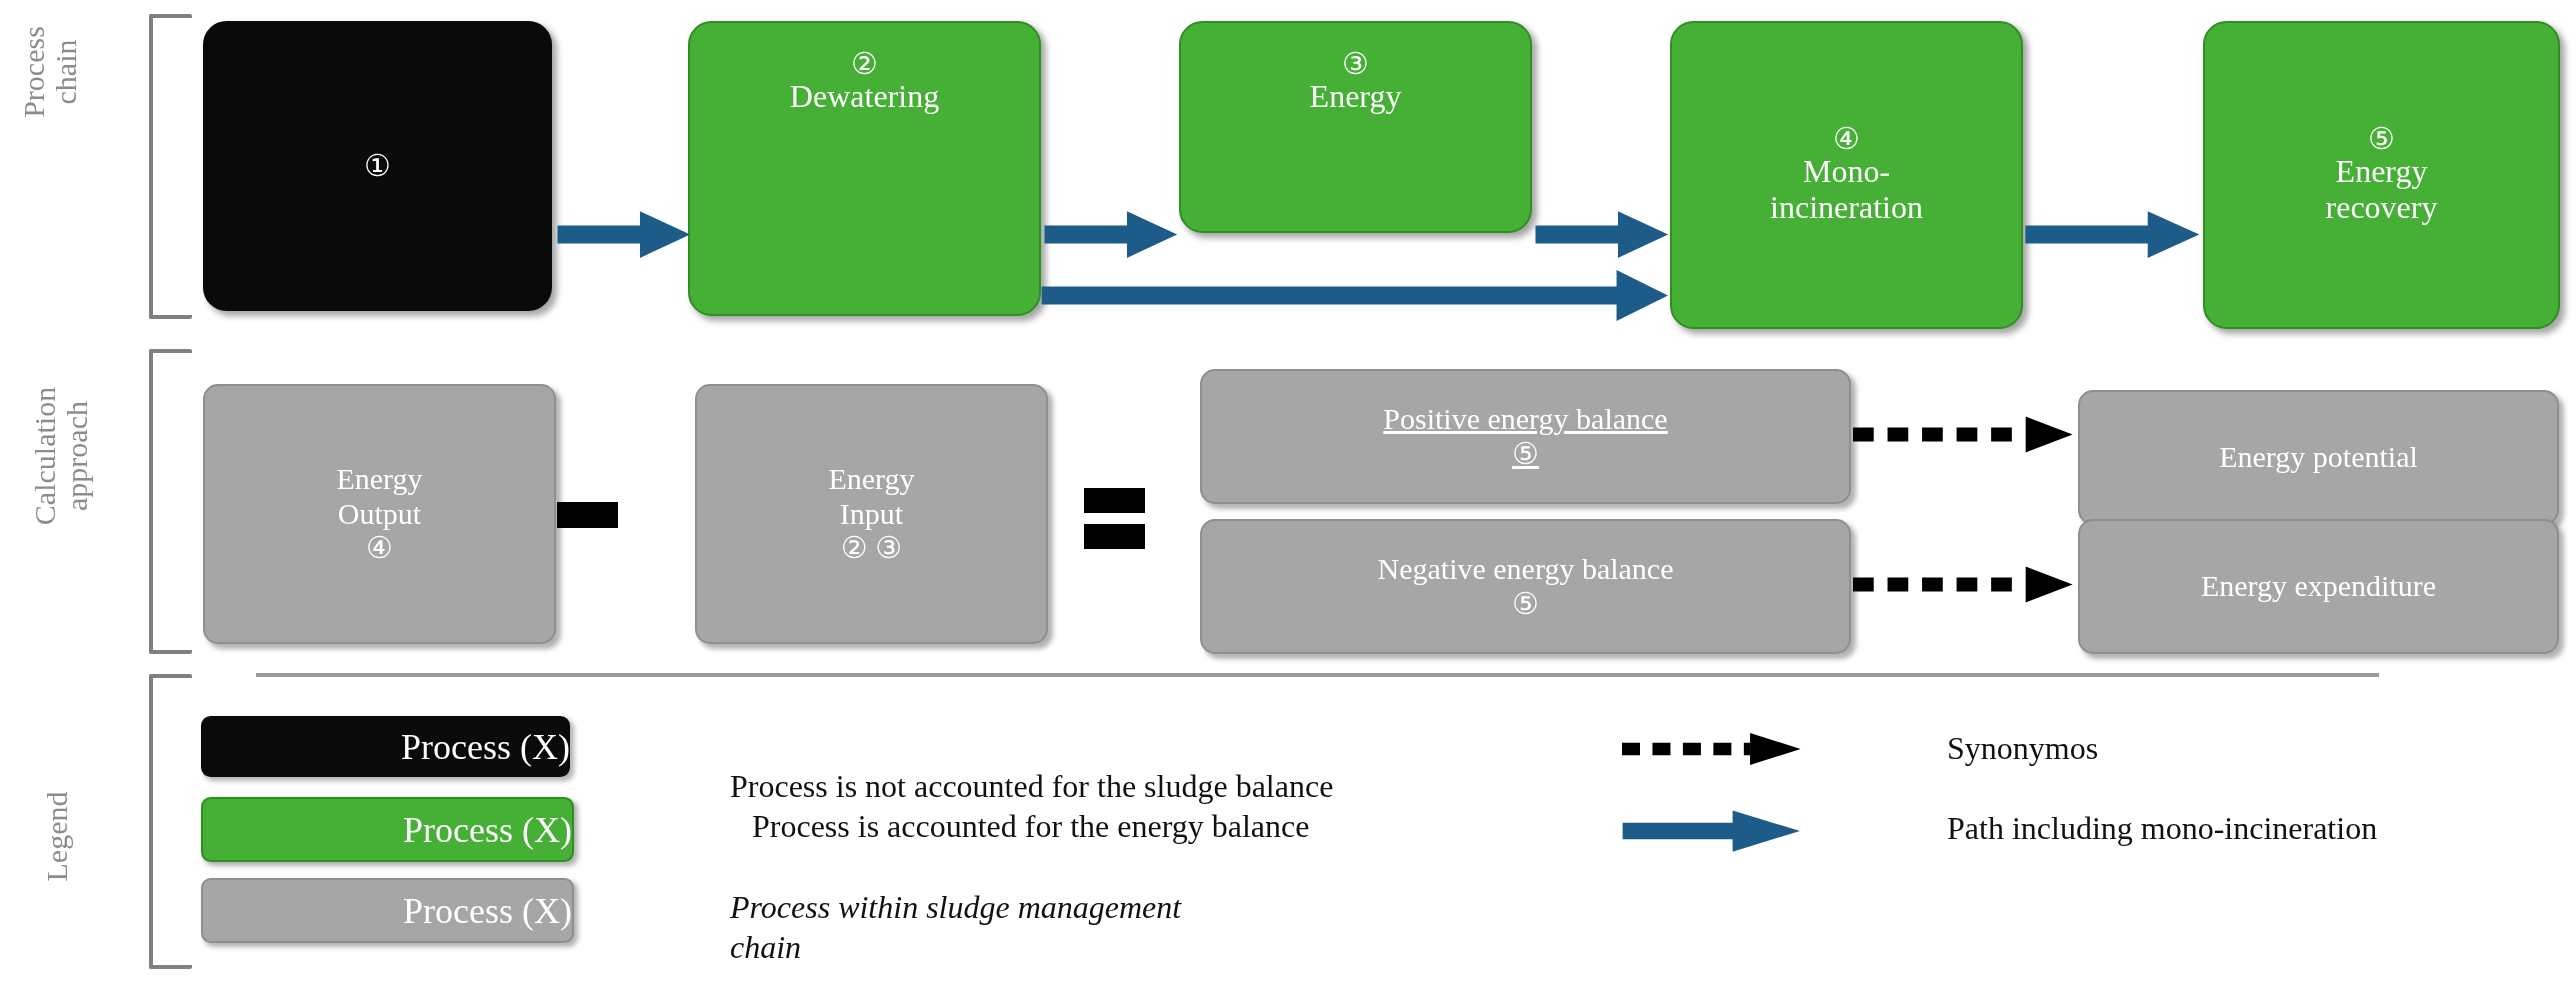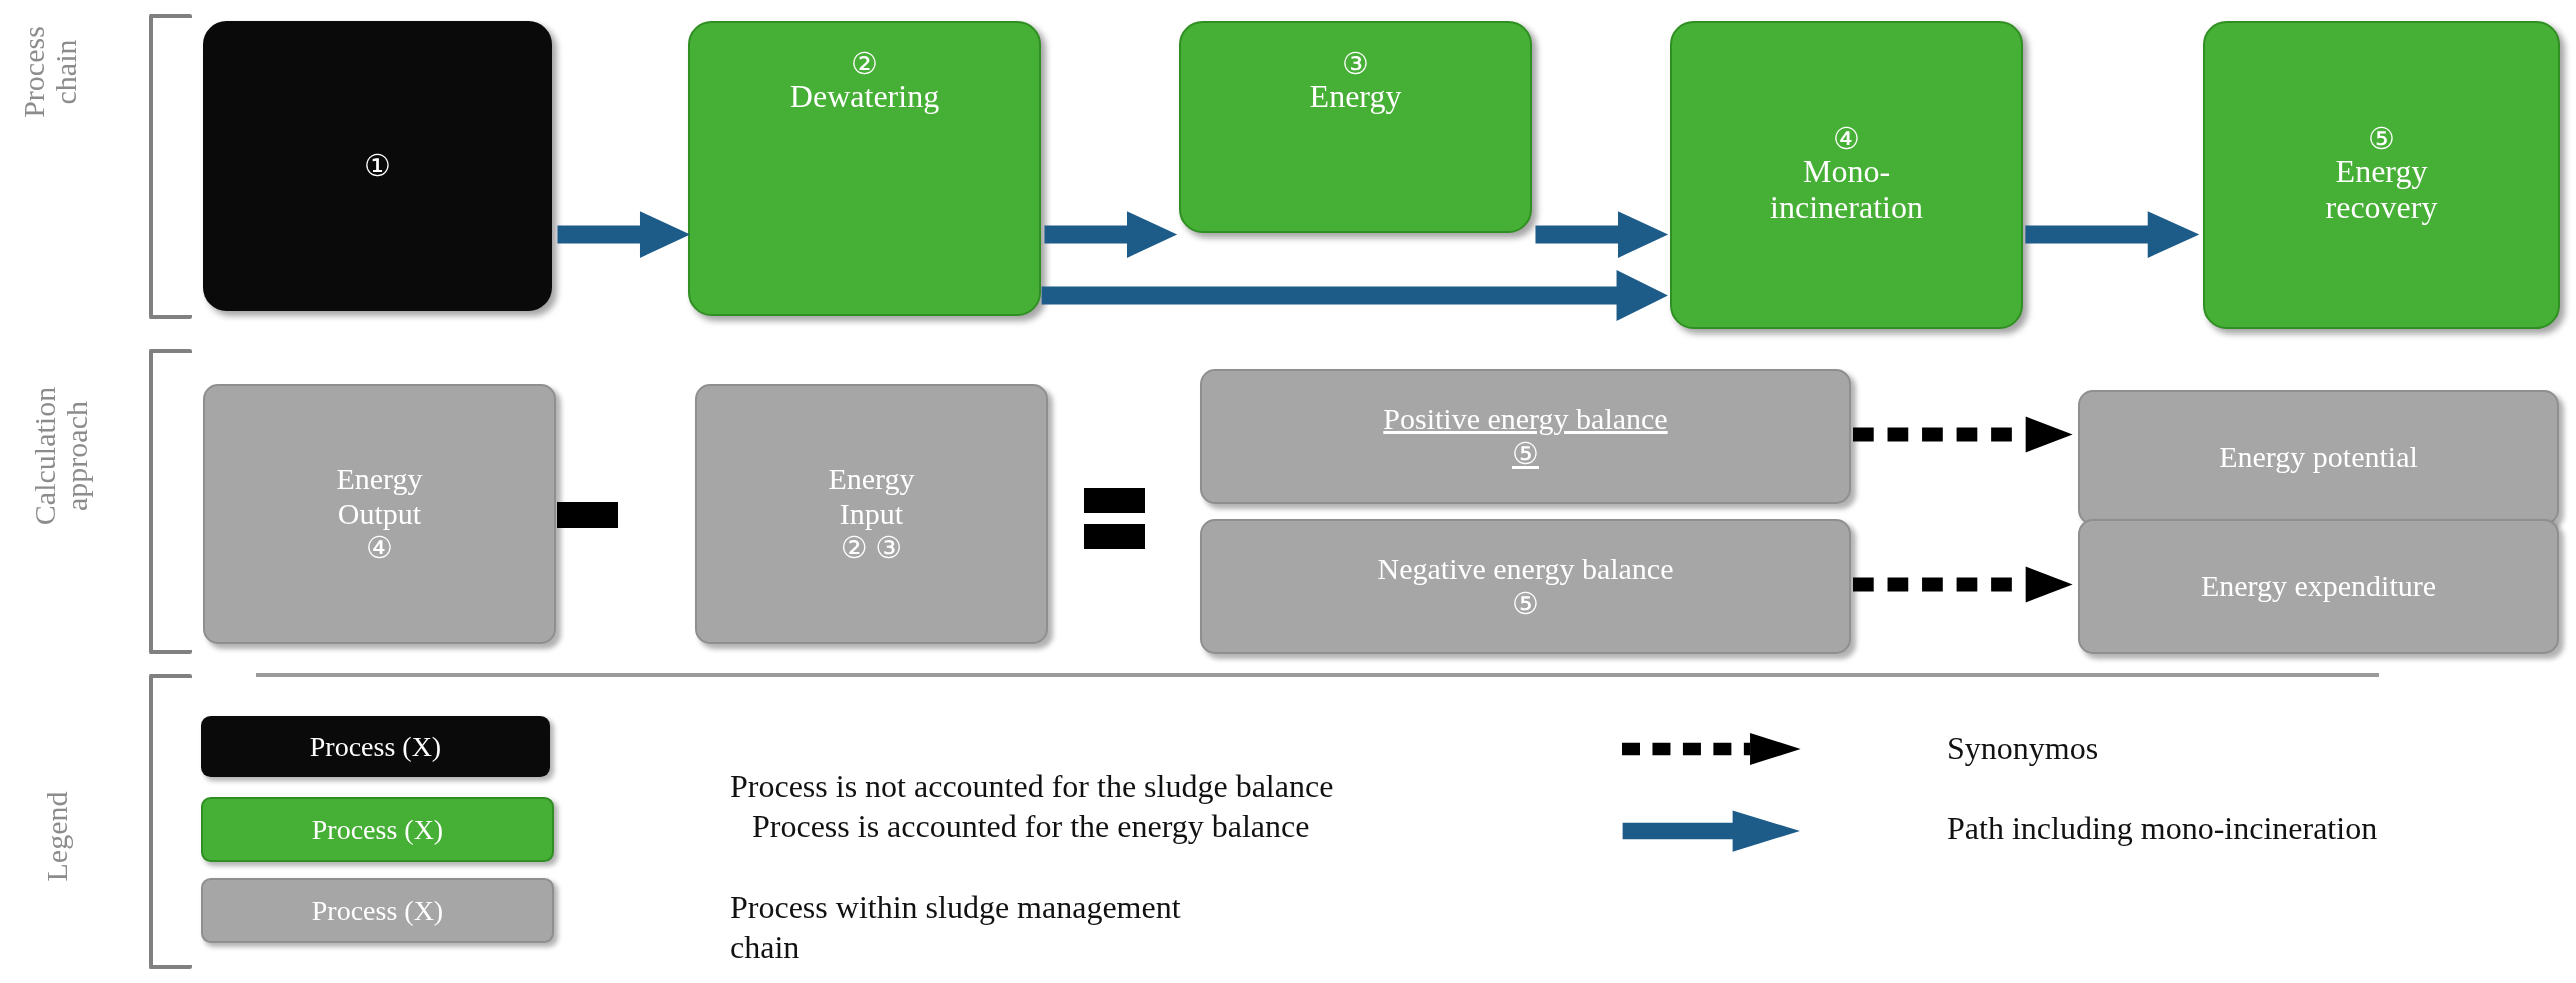--- a/index.html
+++ b/index.html
@@ -29,22 +29,22 @@
         font-size:30px;line-height:1.15;box-shadow:4.1px 4.1px 5.5px rgba(0,0,0,.3);}
 
   .op{position:absolute;background:#000;}
 
   .solid-arrow{position:absolute;}
   .dashed-arrow{position:absolute;}
 
   .divider{position:absolute;background:#9a9a9a;}
 
   .legbox{position:absolute;border-radius:9.7px;color:#fff;display:flex;
-          align-items:center;justify-content:center;font-size:28px;
-          box-shadow:3.5px 3.5px 4.8px rgba(0,0,0,.3);}
+          align-items:center;justify-content:flex-end;font-size:36px;
+          box-shadow:3.5px 3.5px 4.8px rgba(0,0,0,.3);padding-left:20px;}
 
   .legtext{position:absolute;color:#111;font-size:32px;line-height:1.25;
            white-space:pre-line;}
   .u{}
 </style>
 </head>
 <body>
 
 <div id="stage">
 
@@ -162,21 +162,21 @@
   <div class="legbox" style="left:201px;top:878px;width:349px;height:61px;background:#a6a6a6;border:2.1px solid #8f8f8f;">
     <span>Process (X)</span>
   </div>
 
   <div class="legtext" style="left:730px;top:726px;width:864px;">
     <span>Process is </span><span class="u">not</span><span> accounted for the sludge balance</span>
   </div>
 
   <div class="legtext" style="left:752px;top:806px;width:864px;">Process is accounted for the energy balance</div>
 
-  <div class="legtext" style="left:730px;top:887px;width:761px;">Process within sludge management
+  <div class="legtext" style="left:730px;top:887px;width:761px;font-style:italic;">Process within sludge management
 chain</div>
 
   <svg style="position:absolute;left:1622px;top:731px;" width="180" height="36" viewBox="0 0 260 52">
     <line x1="0" y1="26" x2="185" y2="26" stroke="#000" stroke-width="18" stroke-dasharray="26 18"></line>
     <path d="M185,3 L258,26 L185,49 Z" fill="#000"></path>
   </svg>
   <div class="legtext" style="left:1947px;top:728px;width:484px;">Synonymos</div>
 
   <svg style="position:absolute;left:1622px;top:809px;" width="180" height="44" viewBox="0 0 260 64">
     <path d="M0,20 L160,20 L160,2 L258,32 L160,62 L160,44 L0,44 Z" fill="#1d5b89"></path>

